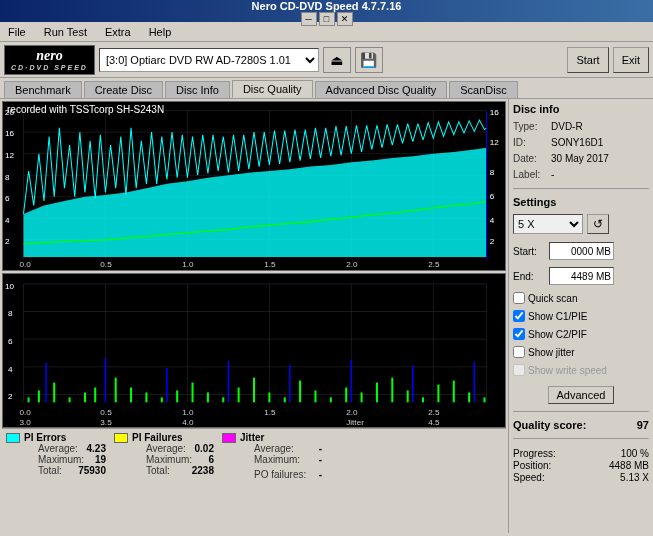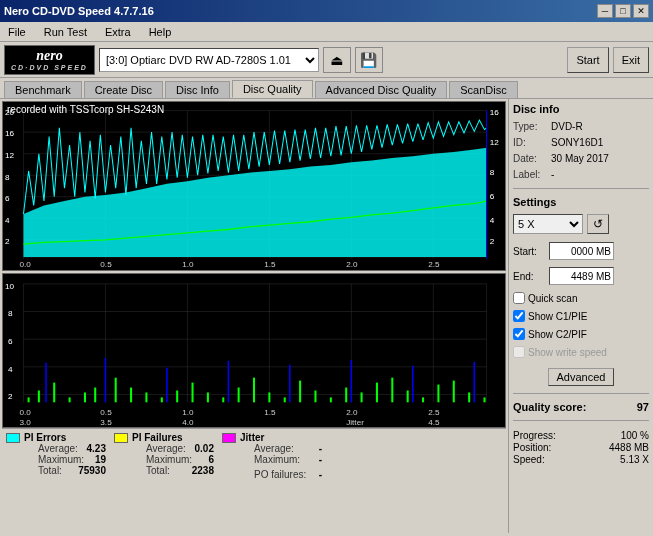--- a/index.html
+++ b/index.html
@@ -1,19 +1,19 @@
 <!DOCTYPE html>
 <html><head>
   <meta charset="utf-8">
   <style>
     * { margin: 0; padding: 0; box-sizing: border-box; }
     body { width: 653px; height: 536px; font-family: 'Segoe UI', Tahoma, Arial, sans-serif; font-size: 11px; background: #d4d0c8; overflow: hidden; }
 
     
-    .title-bar { background: linear-gradient(to right, #0a246a, #3a6ea5); color: white; height: 22px; display: flex; align-items: center; justify-content: space-between; padding: 0 4px; }
+    .title-bar { background: linear-gradient(to right, #0a246a, #3a6ea5); color: white; height: 22px; display: flex; align-items: center; justify-content: space-between; padding: 0 4px; flex-direction: column; }
     .title-bar-title { font-size: 11px; font-weight: bold; }
     .title-bar-controls { display: flex; gap: 2px; }
     .title-btn { width: 16px; height: 14px; background: #d4d0c8; border: 1px solid #888; font-size: 9px; display: flex; align-items: center; justify-content: center; cursor: pointer; color: black; }
 
     
     .menu-bar { background: #d4d0c8; border-bottom: 1px solid #999; height: 20px; display: flex; align-items: center; padding: 0 4px; gap: 10px; }
     .menu-item { font-size: 11px; padding: 1px 4px; cursor: pointer; }
 
     
     .toolbar { background: #d4d0c8; border-bottom: 1px solid #999; height: 36px; display: flex; align-items: center; padding: 2px 4px; gap: 4px; }
@@ -375,20 +375,24 @@
     </div>
     <div class="checkbox-row">
       <input type="checkbox" checked="" style="">
       <span>Show C1/PIE</span>
     </div>
     <div class="checkbox-row">
       <input type="checkbox" checked="" style="">
       <span>Show C2/PIF</span>
     </div>
     <div class="checkbox-row">
+      <input type="checkbox" style="">
+      <span>Show jitter</span>
+    </div>
+    <div class="checkbox-row">
       <input type="checkbox" disabled="" style="">
       <span style="color:#999;">Show write speed</span>
     </div>
 
     <div style="display:flex;justify-content:center;margin-top:2px;">
       <button class="advanced-btn">Advanced</button>
     </div>
 
     <div class="divider"></div>
 

